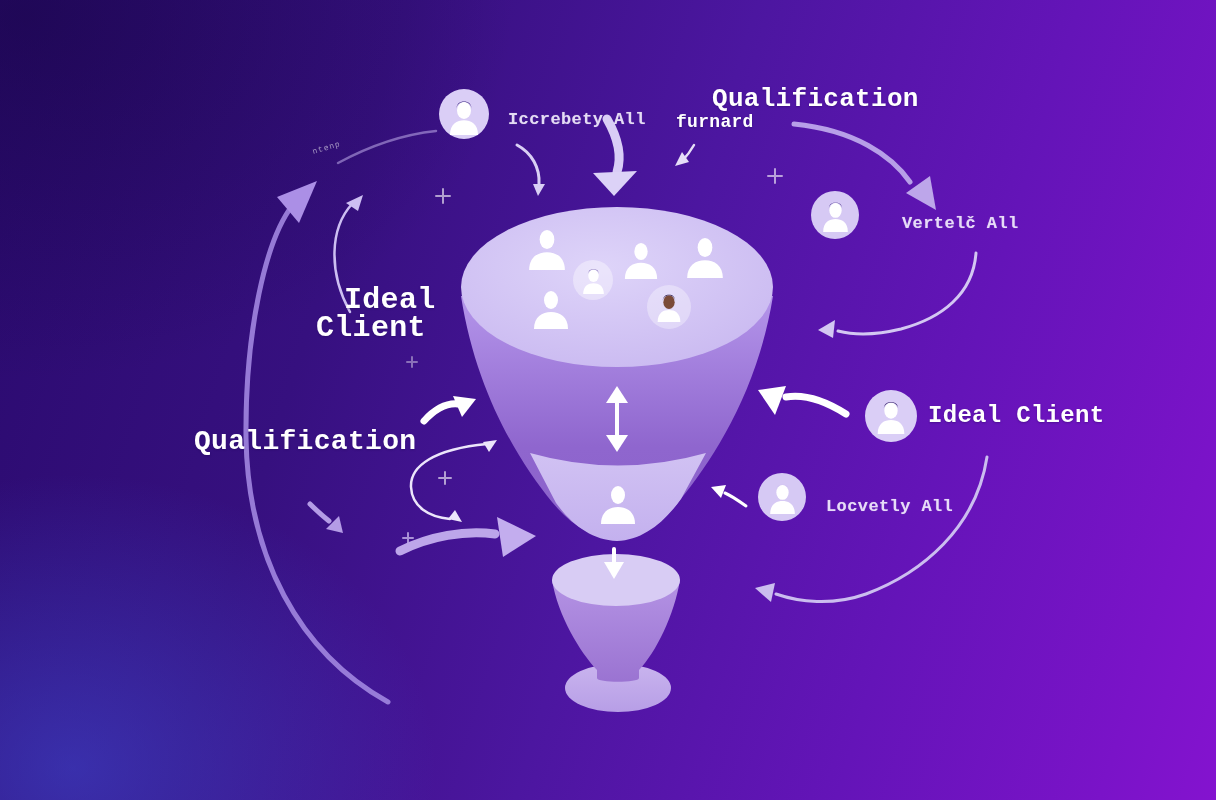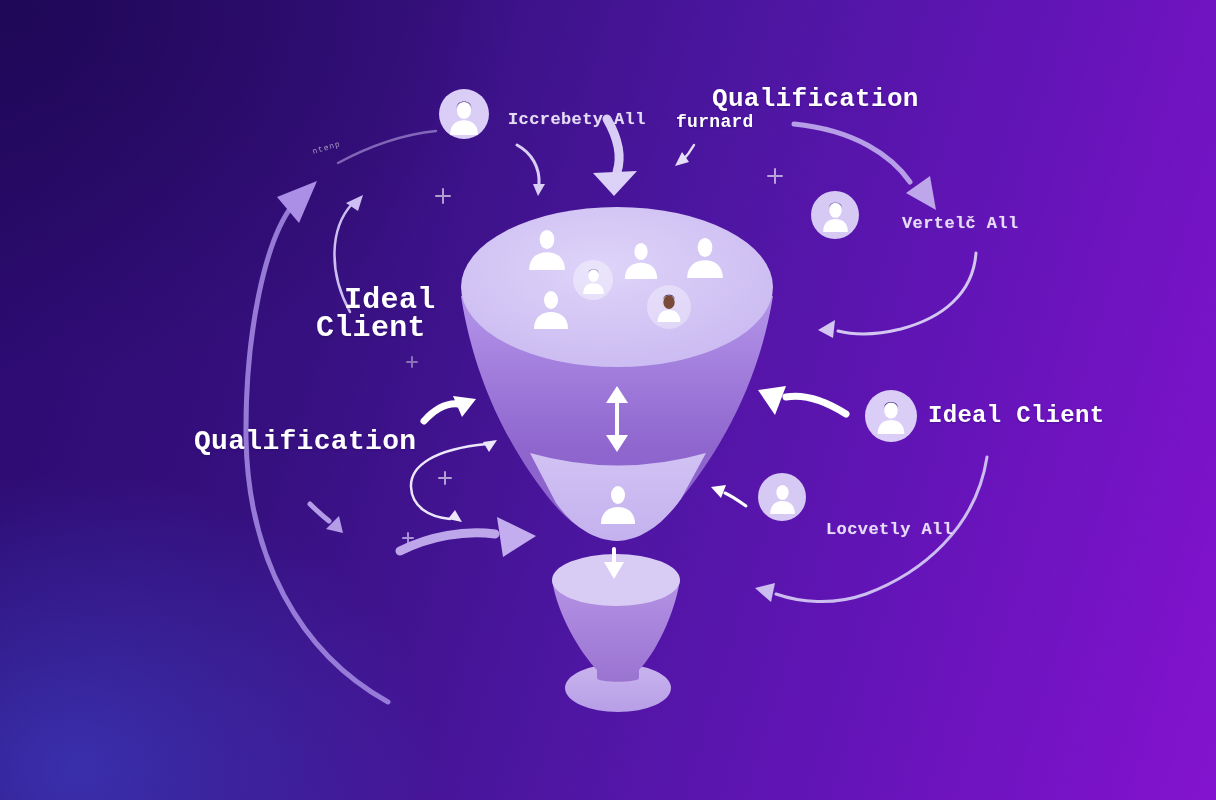--- a/index.html
+++ b/index.html
@@ -191,16 +191,16 @@
 
   <div class="lbl lbl-big" style="left:344px;top:283px;">Ideal</div>
   <div class="lbl lbl-big" style="left:316px;top:311px;">Client</div>
 
   <div class="lbl lbl-big" style="left:194px;top:426px;font-size:28px;">Qualification</div>
 
   <div class="lbl lbl-big" style="left:928px;top:402px;font-size:24px;">Ideal Client</div>
 
   <div class="lbl lbl-small" style="left:508px;top:110px;">Iccrebety All</div>
   <div class="lbl lbl-small" style="left:902px;top:214px;">Vertelč All</div>
-  <div class="lbl lbl-small" style="left:818px;top:520px;padding-left:8px;">Locvetly All</div>
+  <div class="lbl lbl-small" style="left:818px;top:497px;padding-left:8px;">Locvetly All</div>
 
   <div class="lbl lbl-tiny" style="left:312px;top:143px;">ntenp</div>
 </div>
 
 </body></html>

